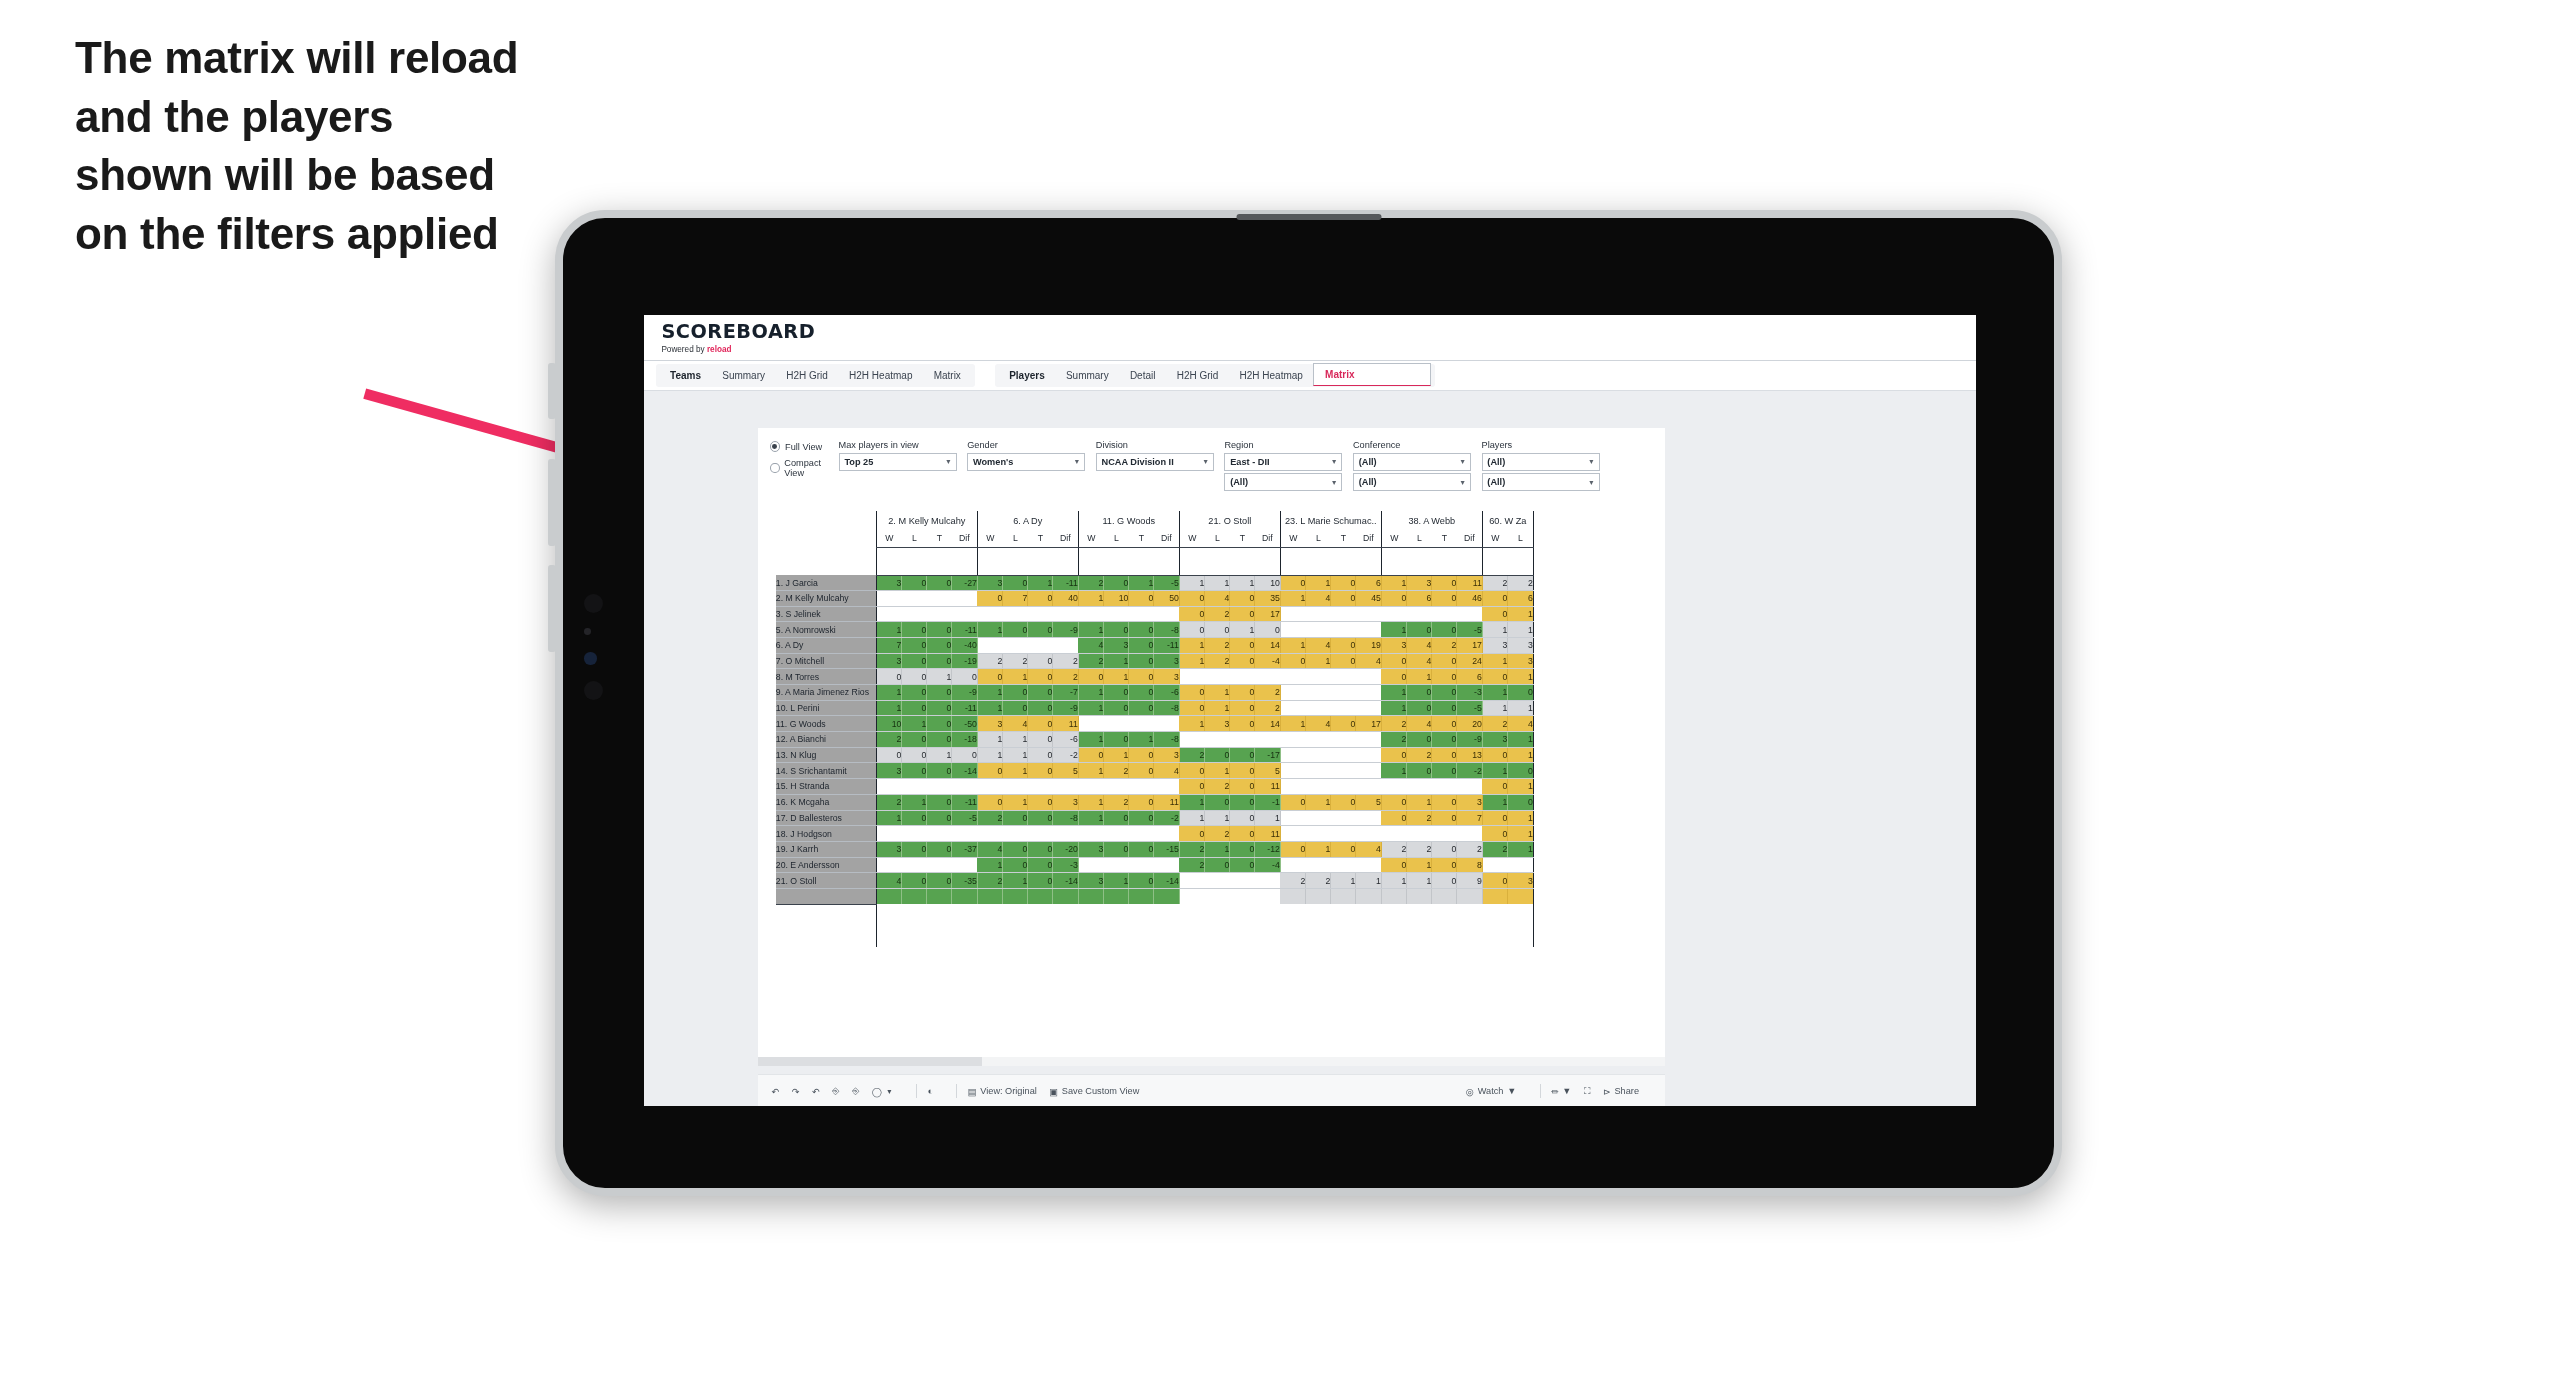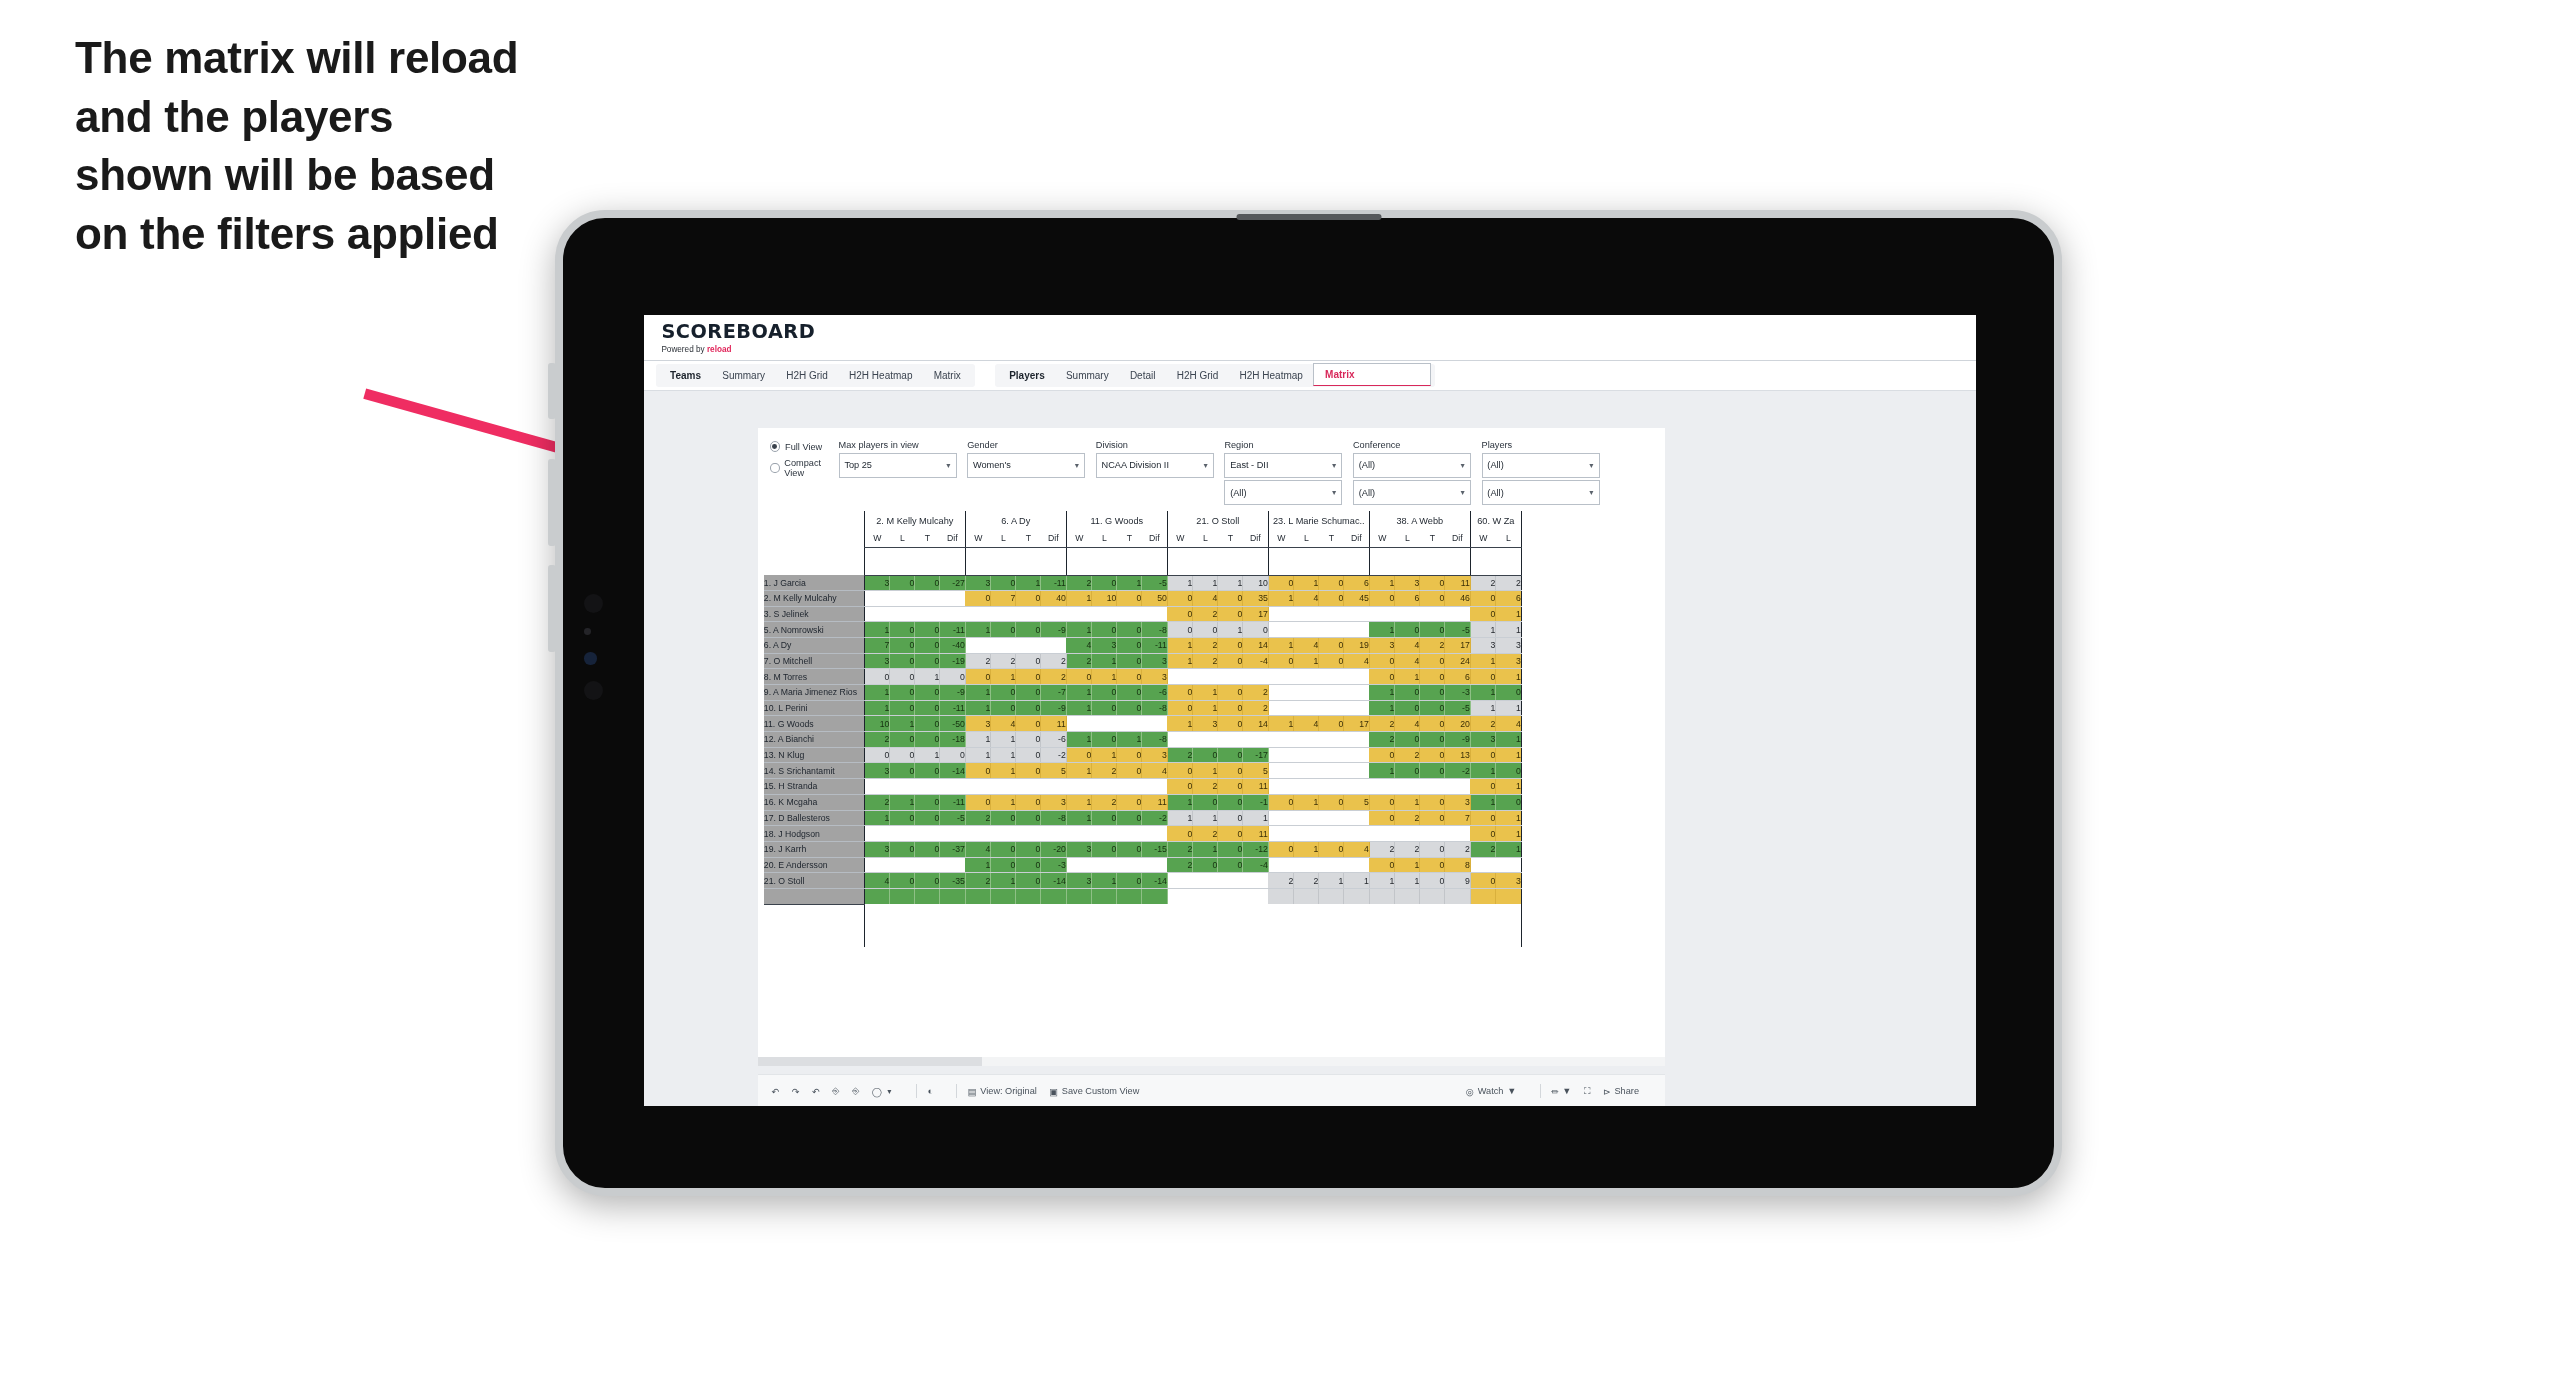--- a/index.html
+++ b/index.html
@@ -84,30 +84,31 @@
   #filters{display:flex;padding:11.6px 9.7px 5.8px 11.6px;font-size:8.7px;color:#2b333d;}
   .radio-col{width:69px;padding-top:1.9px;}
   .radio-row{display:flex;align-items:center;gap:4.8px;margin-bottom:5.8px;font-size:9.2px;}
   .radio{width:8.7px;height:8.7px;border:1px solid #9aa2ac;border-radius:50%;
     display:inline-block;position:relative;background:#fff;}
   .radio.on:after{content:"";position:absolute;left:1.9px;top:1.9px;width:4.8px;height:4.8px;
     border-radius:50%;background:#3a424c;}
   .fcol{margin-right:10.6px;}
   .flabel{font-size:9.2px;color:#2b333d;margin-bottom:3px;white-space:nowrap;}
   .sel{
-    width:118px;height:25px;border:1px solid #b9c0c8;background:#fff;
+    width:118px;height:18px;border:1px solid #b9c0c8;background:#fff;
     display:flex;align-items:center;justify-content:space-between;
     padding:0 3.9px 0 4.8px;font-size:9.2px;color:#222a33;margin-bottom:2.9px;cursor:pointer;
     box-sizing:border-box;
+    font-weight:bold;
   }
   .sel .cv{font-size:6.8px;color:#5a626b;}
   .sel.empty{visibility:hidden;}
 
   
-  #matrixwrap{position:absolute;left:0;top:83px;right:0;bottom:0;overflow:hidden;}
+  #matrixwrap{position:absolute;left:0;top:83px;right:0;bottom:0;overflow:hidden;padding-left:12px;}
   table.mx{border-collapse:collapse;font-size:8.7px;color:#1d242d;table-layout:fixed;
     margin-left:5.8px;}
   table.mx th,table.mx td{padding:0;}
   .hdr-name{
     height:19.3px;text-align:center;font-size:9.2px;font-weight:400;color:#1d242d;
     border-left:1.9px solid #1d242d;border-bottom:0;white-space:nowrap;overflow:hidden;
   }
   .hdr-corner{border:0;}
   .hdr-sub{
     height:16.4px;text-align:center;font-size:8.7px;font-weight:400;color:#1d242d;

